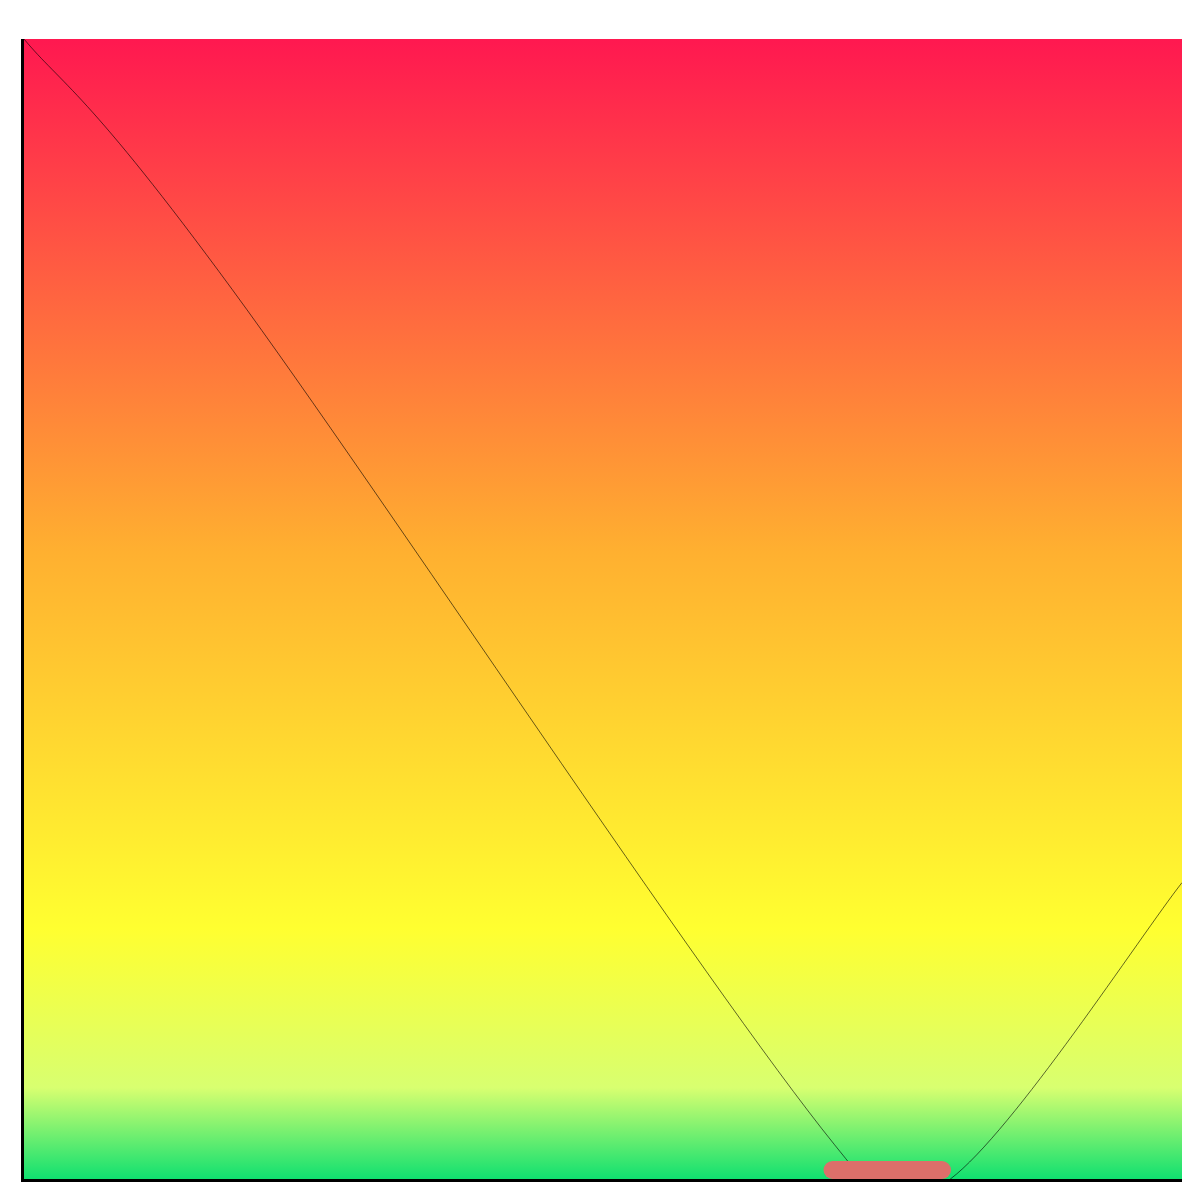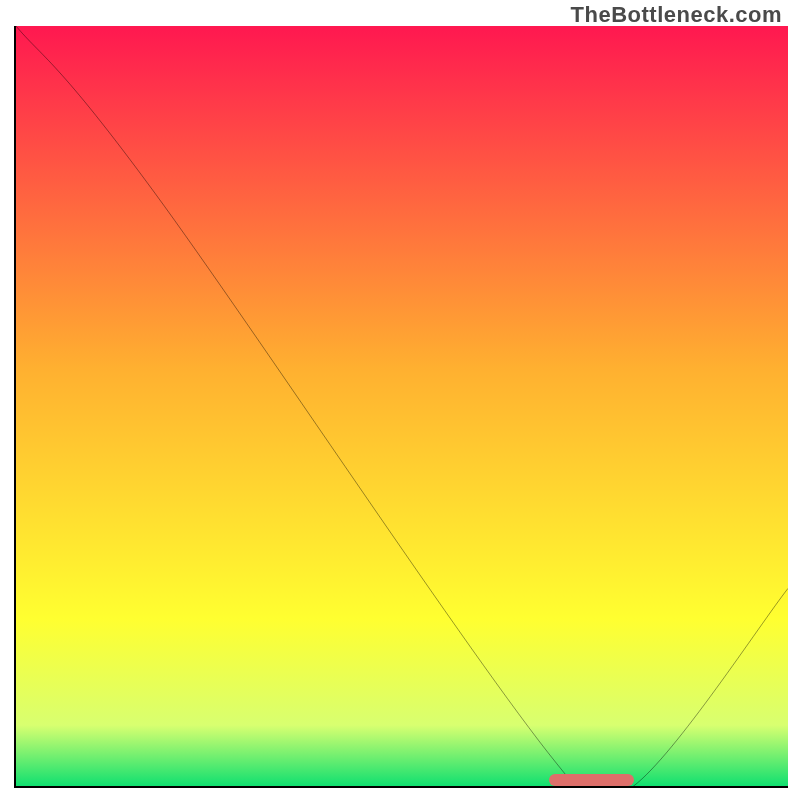--- a/index.html
+++ b/index.html
@@ -53,21 +53,20 @@
     height: 12px;
     background: #dd6f6a;
     border-radius: 6px;
     pointer-events: none;
   }
 </style>
 </head>
 <body>
 
 <div class="wrap">
-  <div class="branding">TheBottleneck.com</div>
 
   <div class="plot">
     <svg class="gradient" viewBox="0 0 772 760" preserveAspectRatio="none">
       <defs>
         <linearGradient id="bg" x1="0" y1="0" x2="0" y2="1">
           <stop id="g0" offset="0%" stop-color="#ff1850"></stop>
           <stop id="g1" offset="45%" stop-color="#ffb030"></stop>
           <stop id="g2" offset="78%" stop-color="#ffff30"></stop>
           <stop id="g3" offset="92%" stop-color="#d8ff70"></stop>
           <stop id="g4" offset="100%" stop-color="#10e070"></stop>

